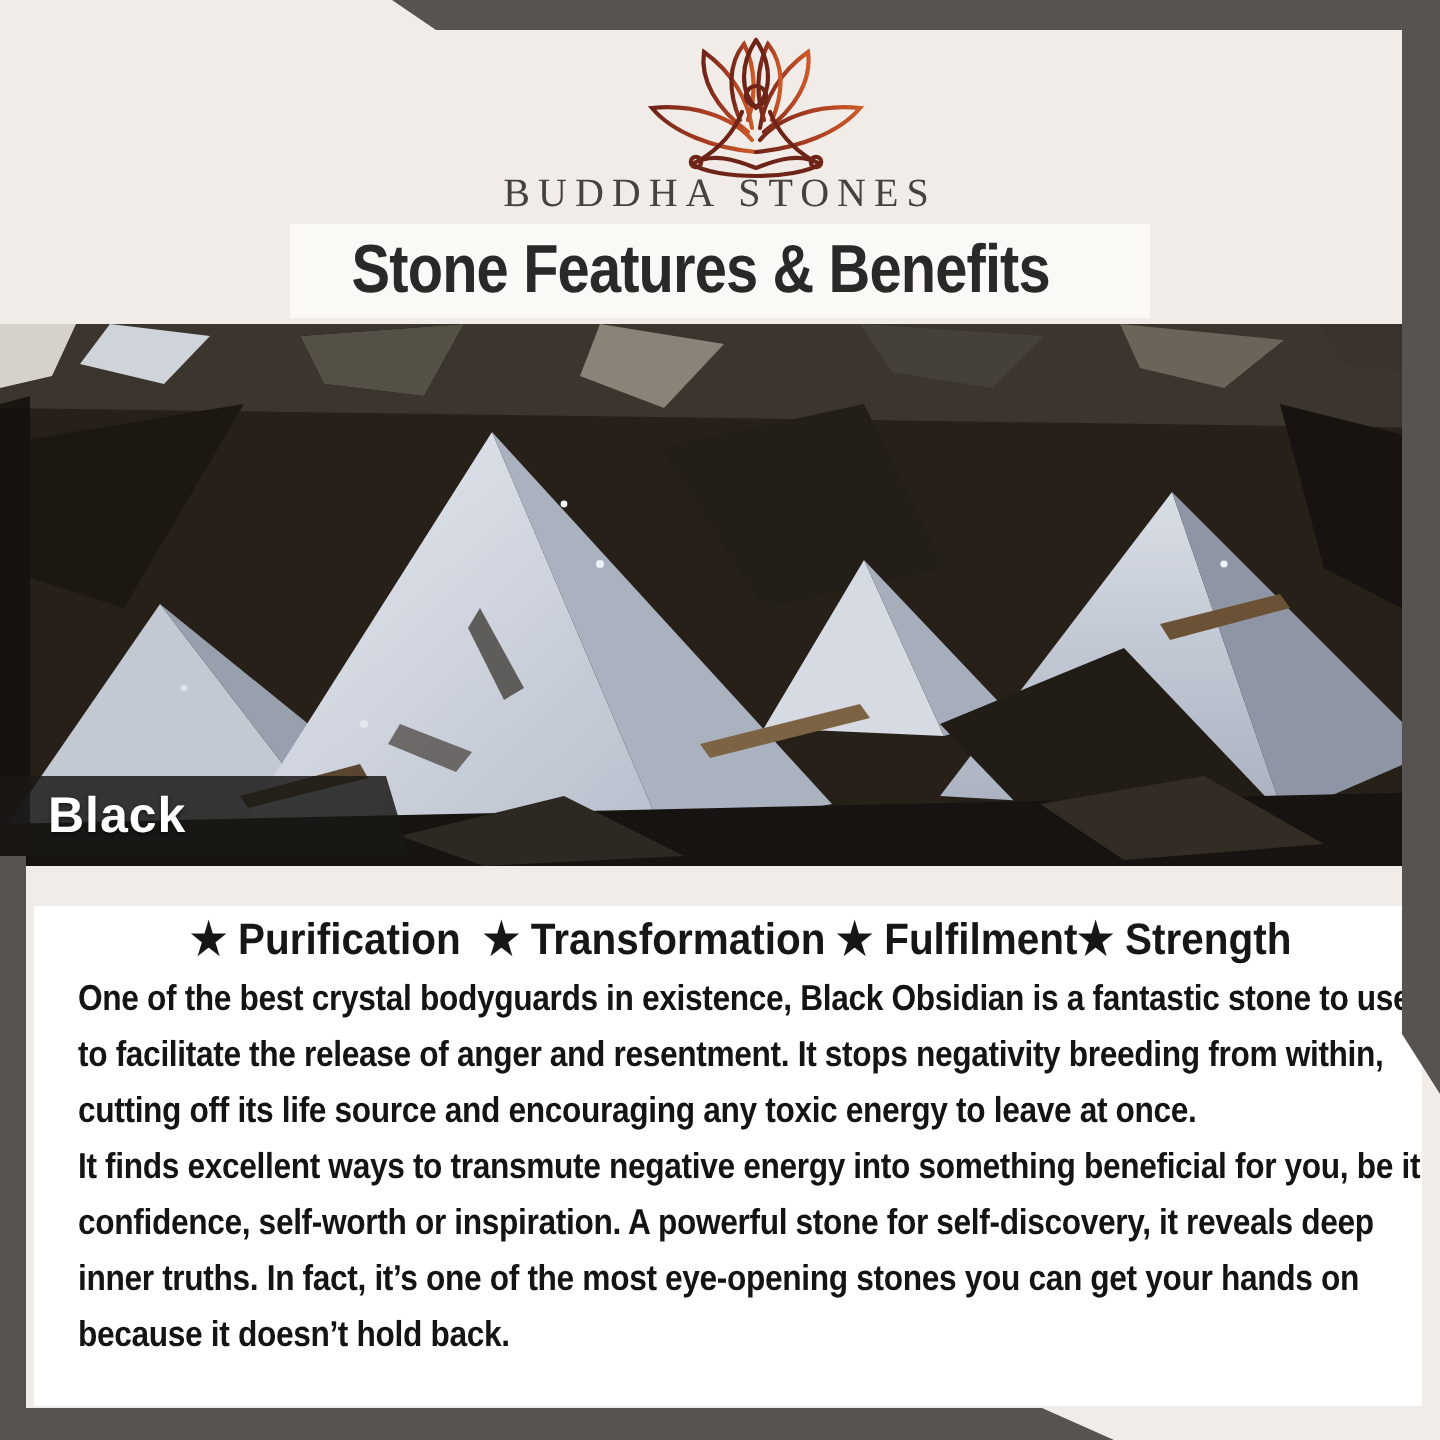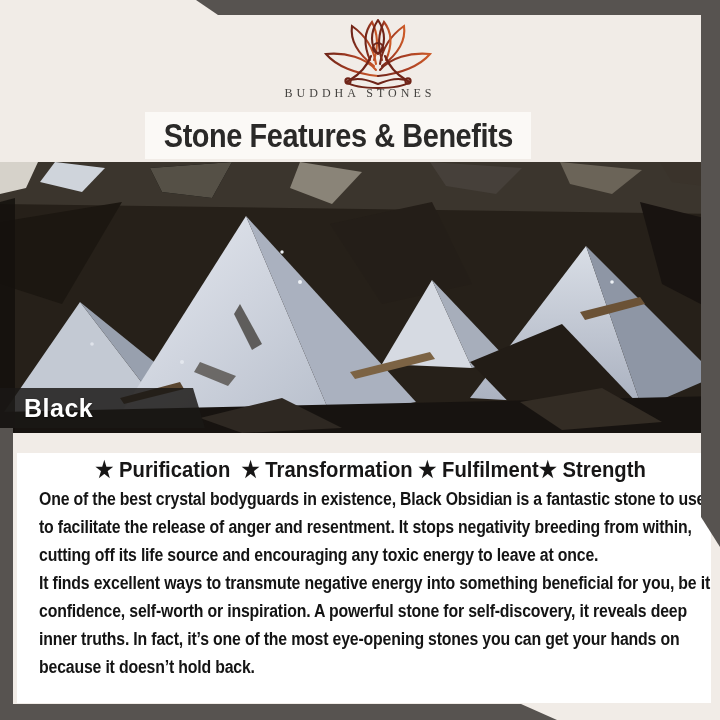--- a/index.html
+++ b/index.html
@@ -4,26 +4,26 @@
 <style>
   html,body{margin:0;padding:0;}
   .canvas{
     position:relative;width:720px;height:720px;overflow:hidden;
     background:#f1ece7;font-family:"Liberation Sans",sans-serif;
   }
   
   .logo-wrap{position:absolute;left:308px;top:14px;width:140px;height:80px;}
   .brand-name{
     position:absolute;left:0;top:86px;width:720px;text-align:center;
-    font-family:"Liberation Serif",serif;font-size:12px;letter-spacing:4px;
+    font-family:"Liberation Serif",serif;font-size:20px;letter-spacing:4px;
     color:#454340;
   }
   .title-box{
-    position:absolute;left:145px;top:112px;width:386px;height:47px;
-    background:#fbf9f6;display:flex;align-items:center;justify-content:center;
+    position:absolute;left:145px;top:112px;width:430px;height:47px;
+    background:#fbf9f6;display:flex;align-items:center;justify-content:flex-start;
   }
   .title-box .t{
     font-size:34px;font-weight:bold;color:#2a2928;white-space:nowrap;
     transform:scaleX(.85);transform-origin:center;letter-spacing:-.5px;
   }
   
   .photo{position:absolute;left:0;top:162px;width:720px;height:271px;}
   .photo svg{display:block;}
   .photo-label{
     position:absolute;left:0;top:226px;width:206px;height:40px;

